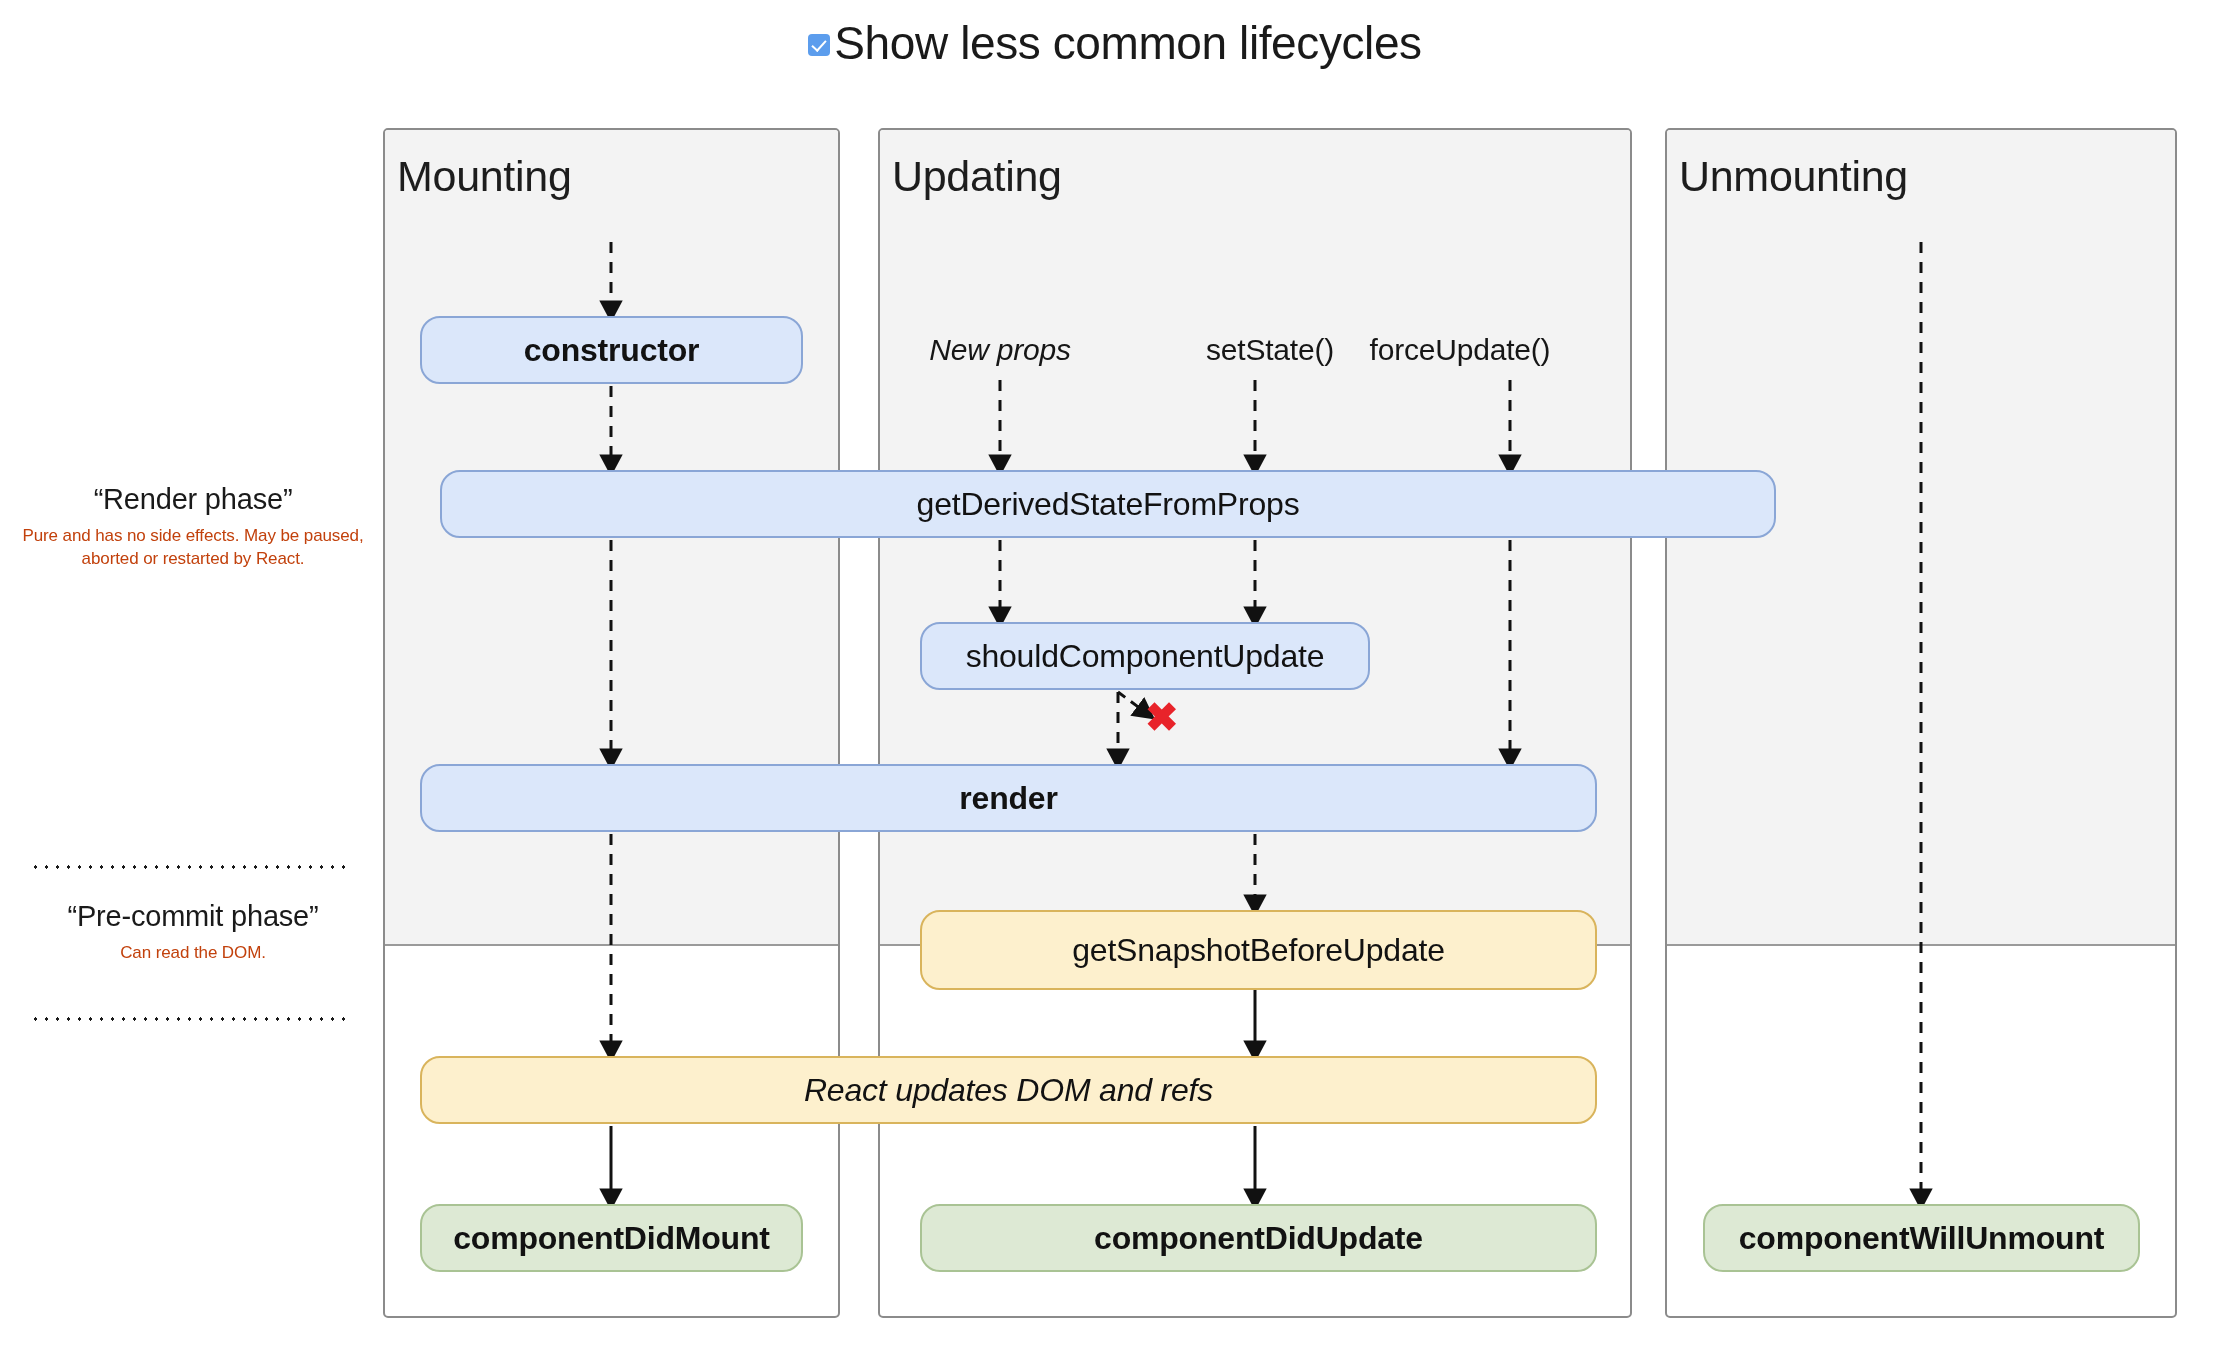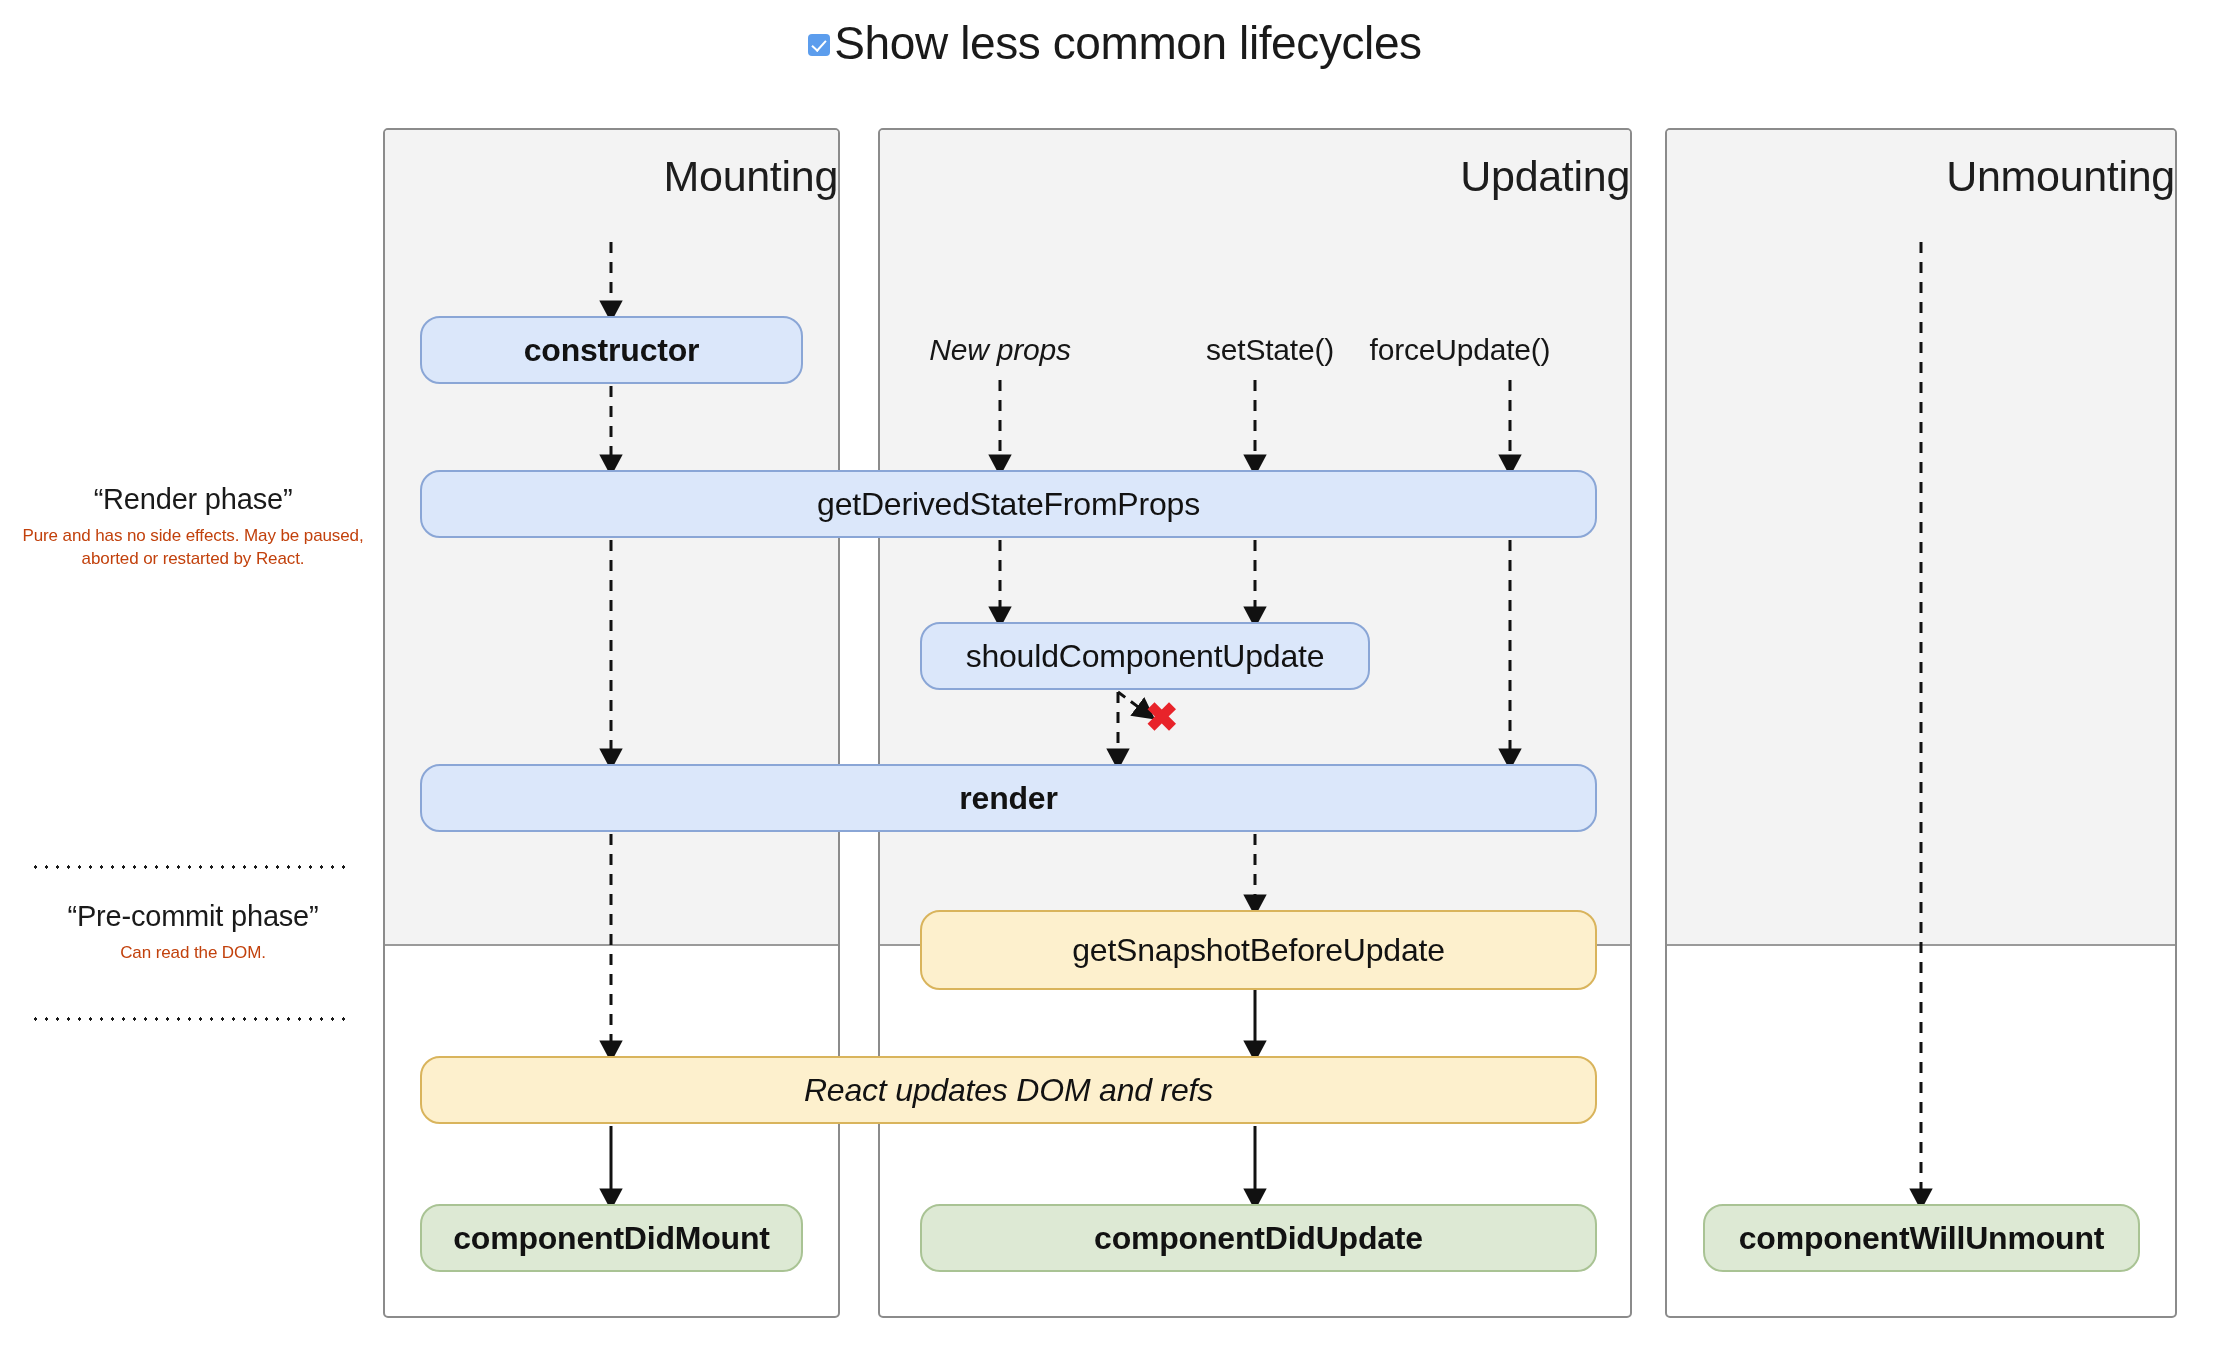--- a/index.html
+++ b/index.html
@@ -56,23 +56,23 @@
     overflow: hidden;
   }
   .col-grey {
     position: absolute;
     left: 0; top: 0; right: 0;
     background: #f3f3f3;
     border-bottom: 2px solid #9a9a9a;
   }
   .col-title {
     position: absolute;
-    left: 0; right: 0;
+    left: 12px; right: 0;
     top: 22px;
-    text-align: right;
+    text-align: left;
     font-size: 43px;
     color: #1d1d1d;
     letter-spacing: -0.3px;
   }
 
   #col-mounting   { left: 383px;  top: 128px; width: 457px;  height: 1190px; }
   #col-updating   { left: 878px;  top: 128px; width: 754px;  height: 1190px; }
   #col-unmounting { left: 1665px; top: 128px; width: 512px;  height: 1190px; }
   #grey-mounting, #grey-updating, #grey-unmounting { height: 816px; }
 
@@ -125,21 +125,21 @@
     letter-spacing: -0.2px;
     z-index: 5;
   }
   .node.blue   { background: #dbe7fa; border: 2px solid #8aa6d6; }
   .node.yellow { background: #fdf0cd; border: 2px solid #d9b45c; }
   .node.green  { background: #dde9d4; border: 2px solid #a9c394; }
   .node.bold   { font-weight: bold; }
   .node.italic { font-style: italic; }
 
   #node-constructor        { left: 420px;  top: 316px;  width: 383px;  height: 68px; }
-  #node-gdsfp              { left: 420px;  top: 470px;  width: 1177px; height: 68px; }
+  #node-gdsfp              { left: 440px;  top: 470px;  width: 1336px; height: 68px; }
   #node-scu                { left: 920px;  top: 622px;  width: 450px;  height: 68px; }
   #node-render             { left: 420px;  top: 764px;  width: 1177px; height: 68px; }
   #node-gsbu               { left: 920px;  top: 910px;  width: 677px;  height: 80px; }
   #node-react-updates      { left: 420px;  top: 1056px; width: 1177px; height: 68px; }
   #node-cdm                { left: 420px;  top: 1204px; width: 383px;  height: 68px; }
   #node-cdu                { left: 920px;  top: 1204px; width: 677px;  height: 68px; }
   #node-cwu                { left: 1703px; top: 1204px; width: 437px;  height: 68px; }
 
   
   .trigger {

